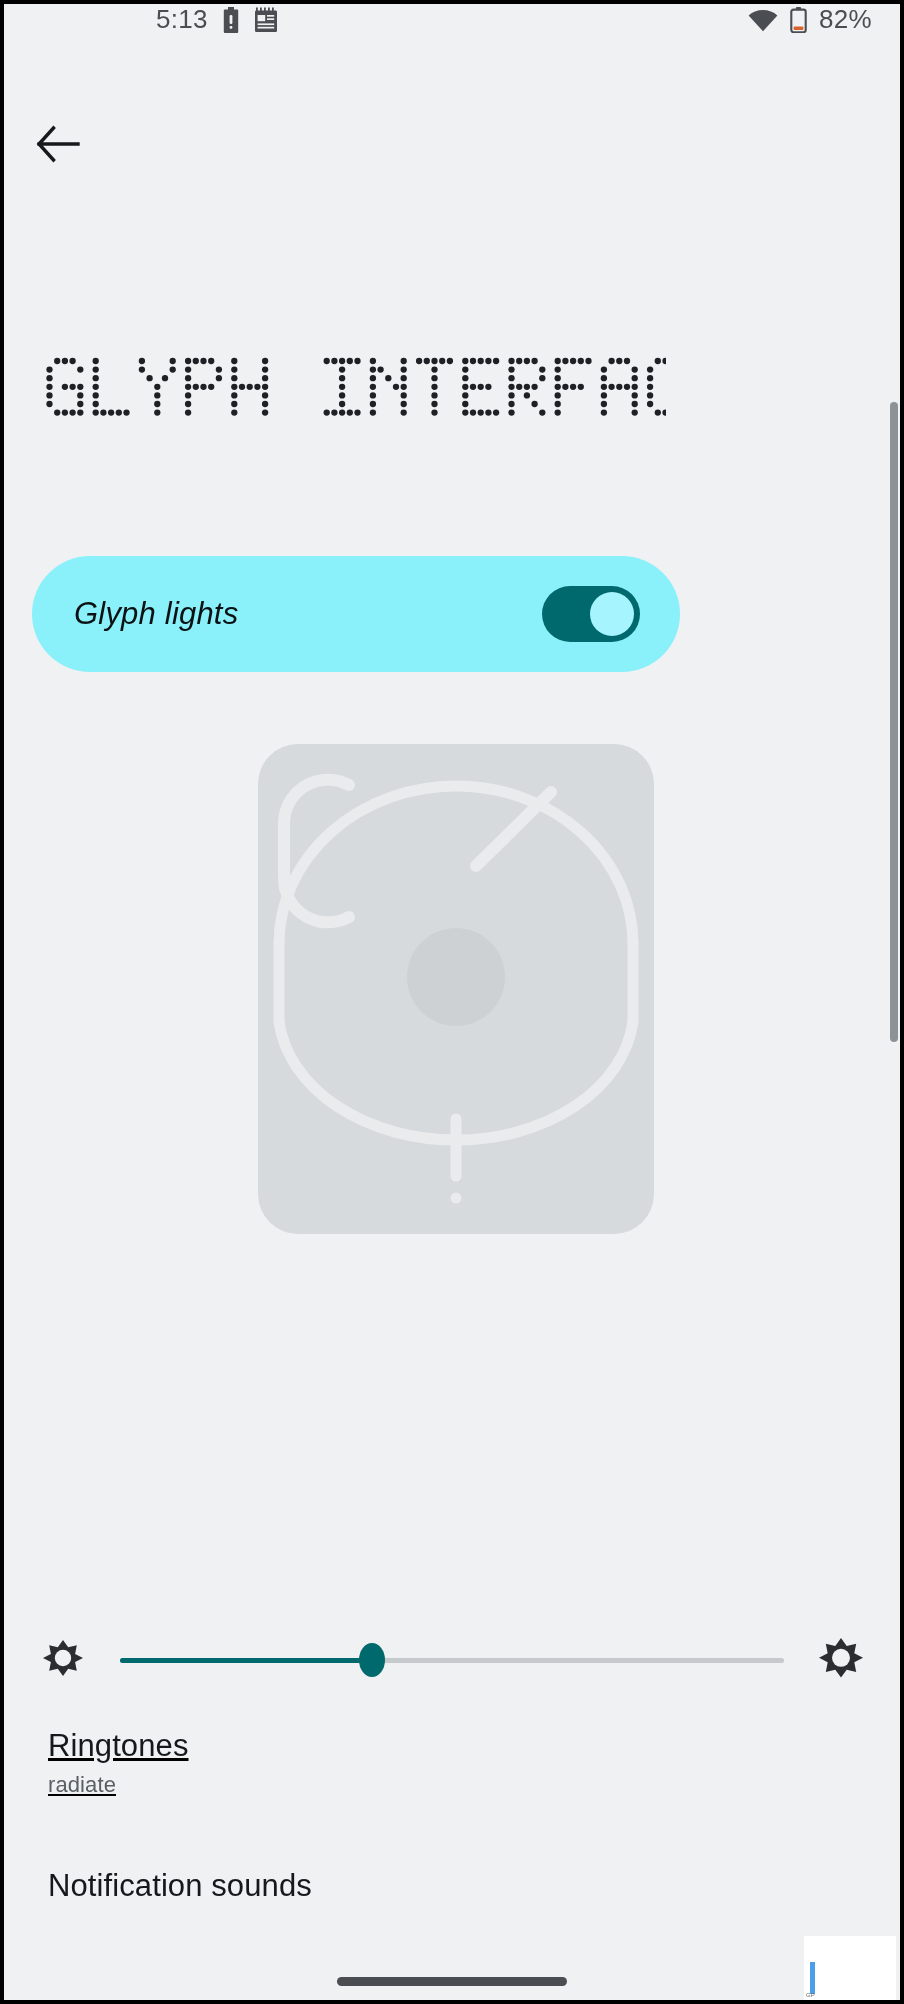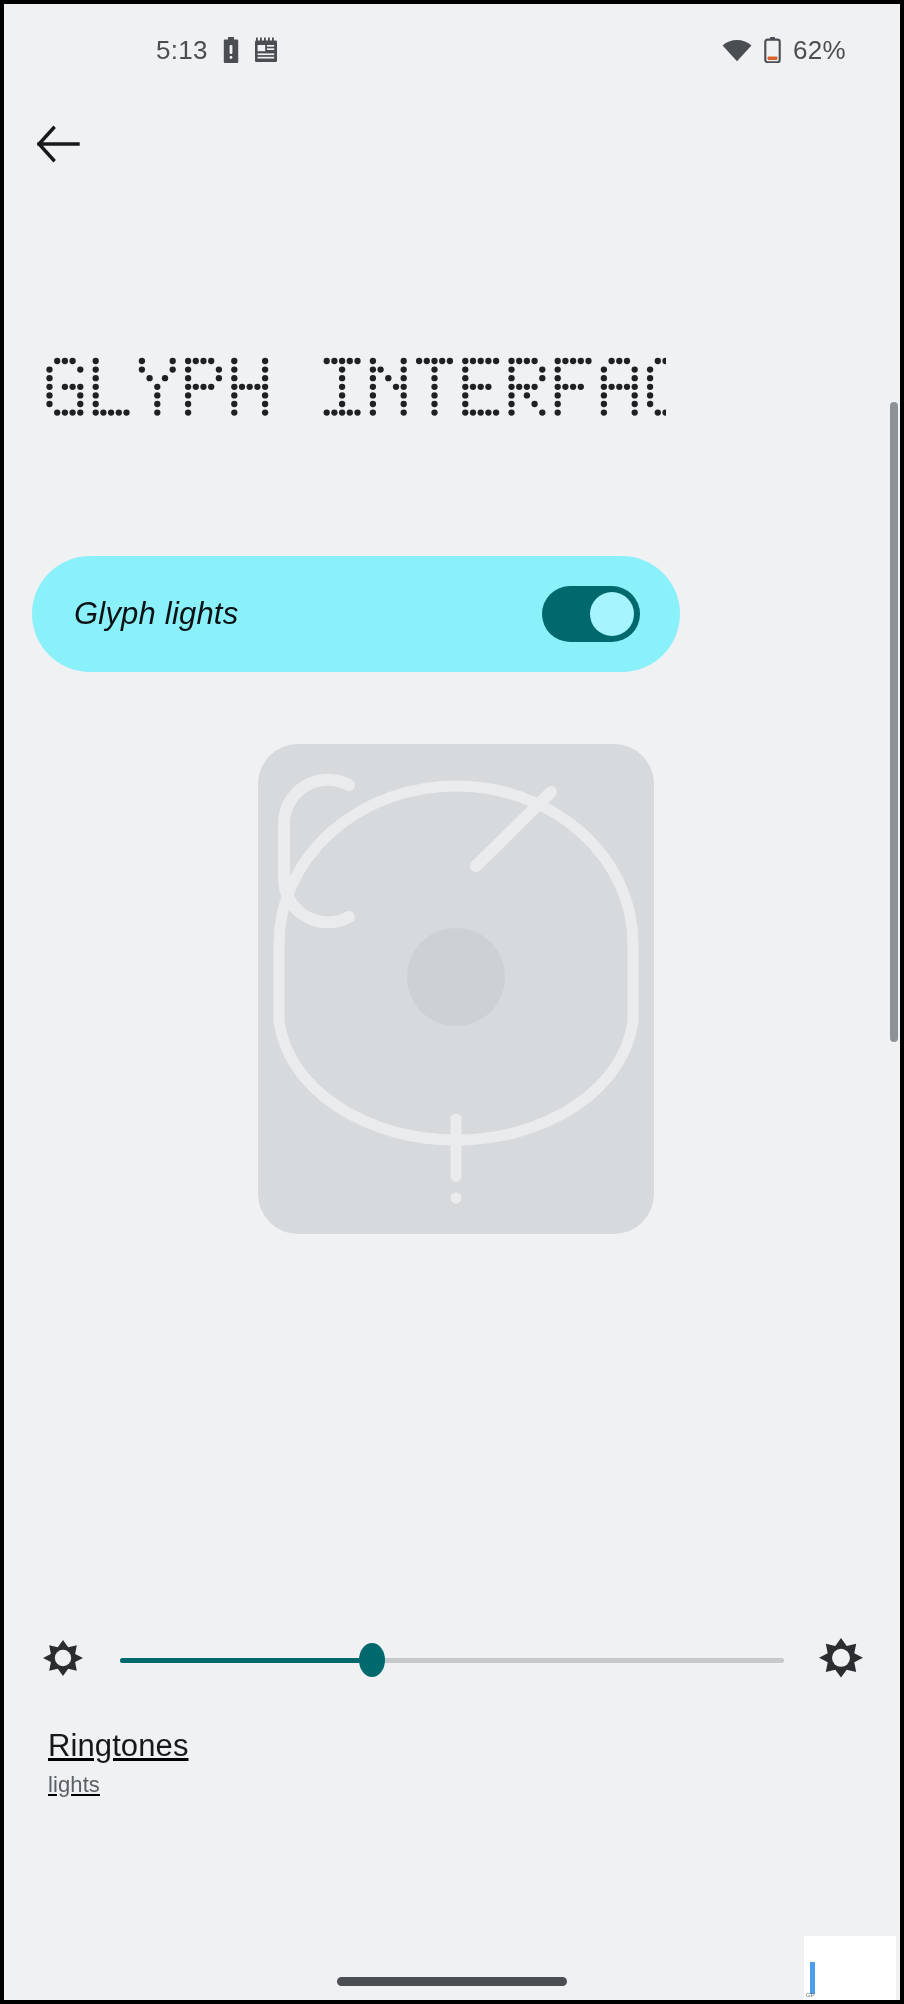--- a/index.html
+++ b/index.html
@@ -21,22 +21,22 @@
     overflow: hidden;
   }
 
   
   #status-bar {
     position: absolute;
     top: 0; left: 0;
     width: 100%;
     height: 92px;
     display: flex;
-    align-items: center;
-    padding: 0 54px 0 0;
+    align-items: flex-start;
+    padding: 0 28px 0 0;
   }
   #status-left {
     display: flex;
     align-items: center;
     gap: 14px;
     margin-left: 152px;
   }
   #status-clock {
     font-size: 26px;
     font-weight: 500;
@@ -295,21 +295,21 @@
           <path d="M15 23.2 0.6 7.4C4.5 3.9 9.5 2 15 2s10.5 1.9 14.4 5.4L15 23.2z" fill="#4a4e52"></path>
         </svg>
       </span>
       <span>
         <svg class="sb-icon" width="17" height="26" viewBox="0 0 17 26">
           <rect x="6" y="0" width="5" height="2.6" rx="0.8" fill="#4a4e52"></rect>
           <rect x="1.3" y="2.6" width="14.4" height="22.6" rx="2.2" fill="none" stroke="#4a4e52" stroke-width="2.1"></rect>
           <rect x="3.6" y="19.4" width="9.8" height="3.6" rx="1" fill="#D9622B"></rect>
         </svg>
       </span>
-      <span id="battery-pct">62%</span>
+      <span id="battery-pct">82%</span>
     </div>
   </div>
 
   <div id="back-button">
     <span>
       <svg width="44" height="38" viewBox="0 0 44 38">
         <path d="M17.5 3 3 19l14.5 16" fill="none" stroke="#15191c" stroke-width="3.4" stroke-linecap="square" stroke-linejoin="miter"></path>
         <line x1="3.2" y1="19" x2="42" y2="19" stroke="#15191c" stroke-width="3.4" stroke-linecap="square"></line>
       </svg>
     </span>
@@ -595,24 +595,25 @@
     <div id="brightness-high-icon">
       <svg width="46" height="46" viewBox="0 0 46 46">
         <path d="M23 1 L28.7 8.9 L38.2 6.7 L36.3 16.3 L45 20.8 L36.3 25.3 L38.2 34.9 L28.7 32.7 L23 40.6 L17.3 32.7 L7.8 34.9 L9.7 25.3 L1 20.8 L9.7 16.3 L7.8 6.7 L17.3 8.9 Z" fill="#2b2e31"></path>
         <circle cx="23" cy="20.8" r="9" fill="#EFF1F3"></circle>
       </svg>
     </div>
   </div>
 
   <div class="list-row" id="row-ringtones">
     <div class="list-title">Ringtones</div>
-    <div class="list-subtitle">lights</div>
+    <div class="list-subtitle">radiate</div>
   </div>
 
   <div class="list-row" id="row-notification-sounds">
+    <div class="list-title">Notification sounds</div>
   </div>
 
   <div id="gesture-bar"></div>
 
   <div id="overlay-chip">
     <div class="bar"></div>
     <div class="caption">GP</div>
   </div>
 
 </div>

